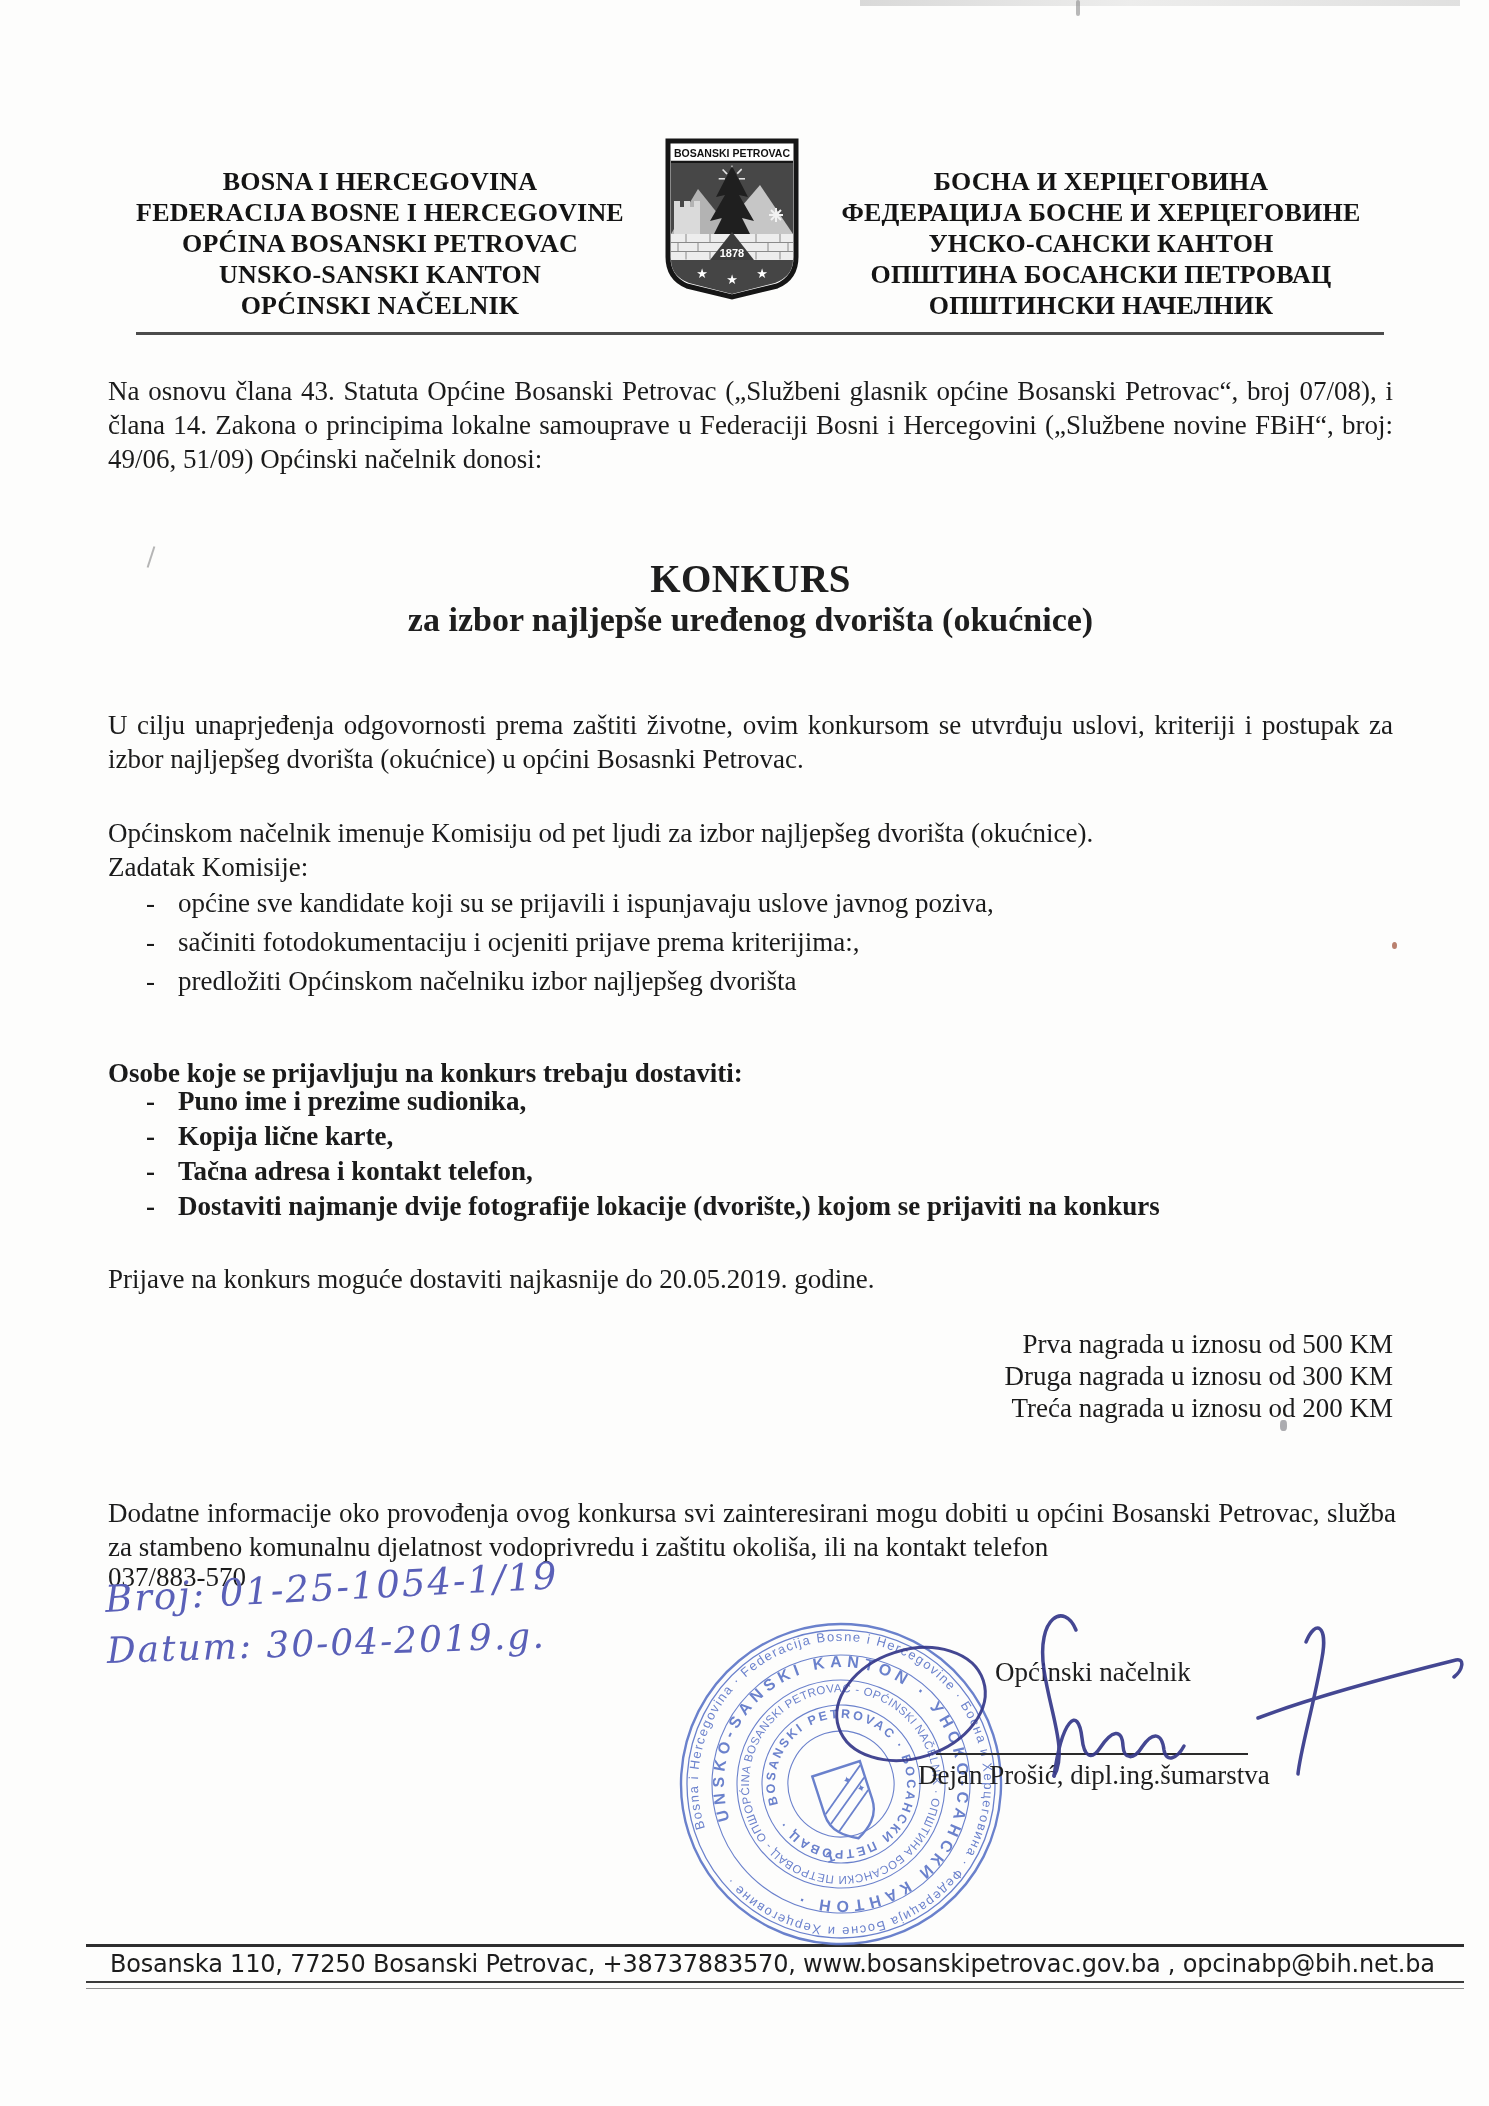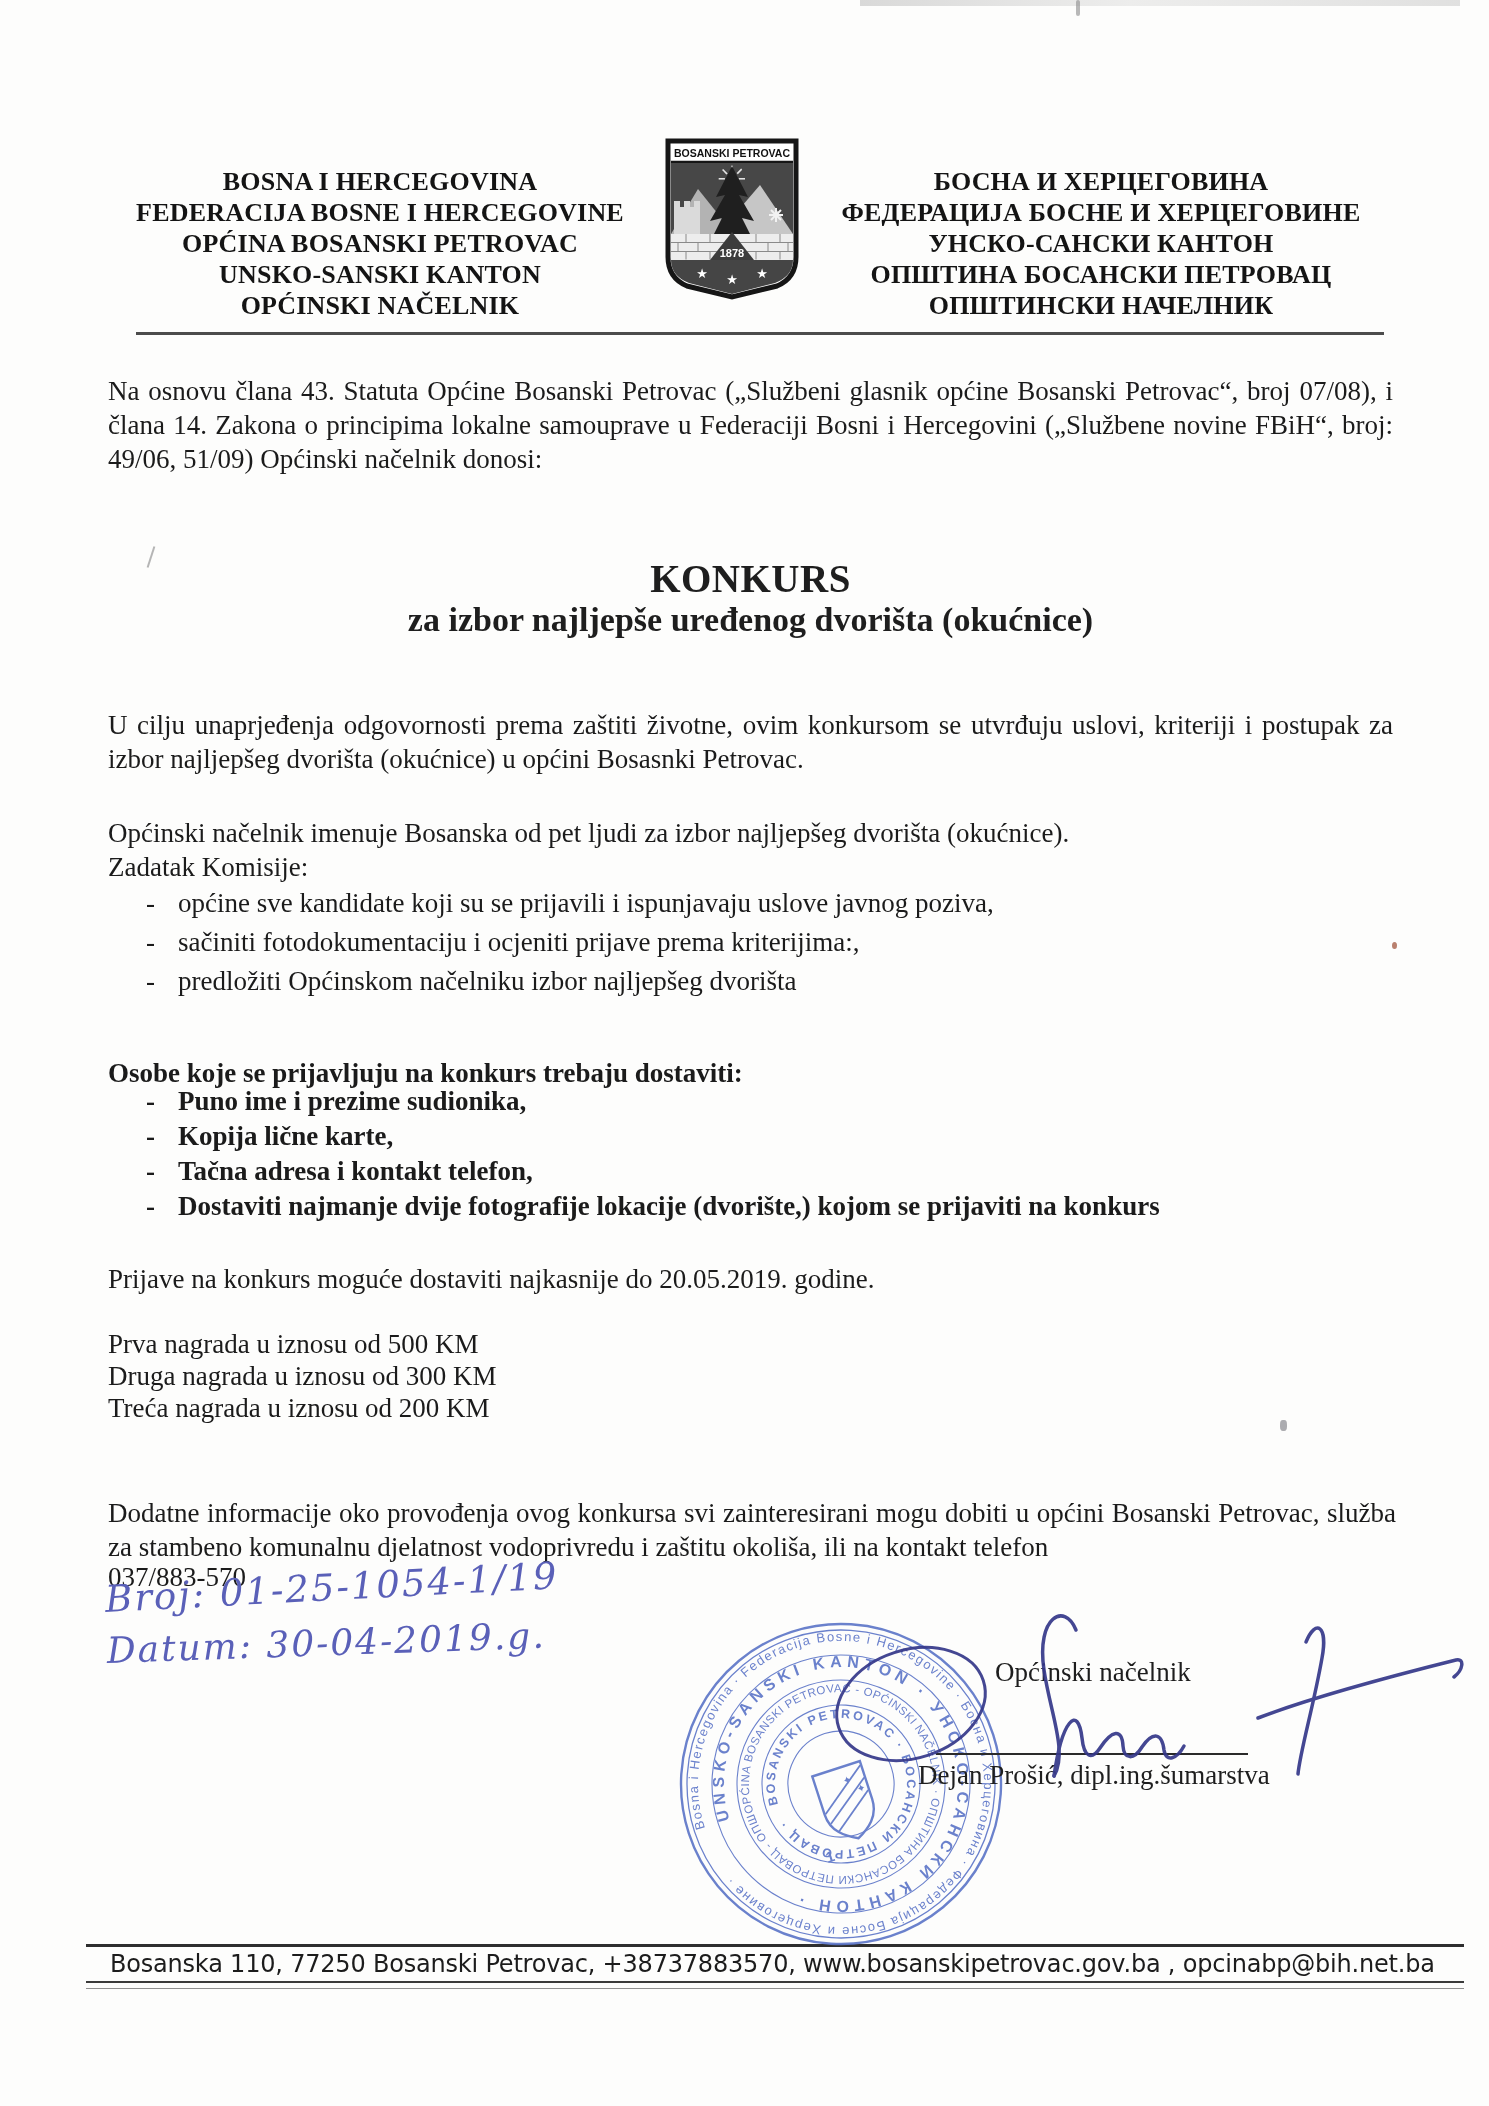--- a/index.html
+++ b/index.html
@@ -24,21 +24,21 @@
   .goal{top:708px;left:108px;width:1285px;}
   .commission{top:816px;left:108px;width:1285px;}
   .tasks{top:884px;left:108px;width:1285px;list-style:none;margin:0;padding:0;}
   .tasks li{position:relative;padding-left:70px;line-height:39px;}
   .tasks li::before{content:"-";position:absolute;left:38px;}
   .req-heading{top:1056px;left:108px;width:1285px;font-weight:bold;}
   .reqs{top:1084px;left:108px;width:1285px;list-style:none;margin:0;padding:0;font-weight:bold;}
   .reqs li{position:relative;padding-left:70px;line-height:35px;}
   .reqs li::before{content:"-";position:absolute;left:38px;}
   .deadline{top:1262px;left:108px;width:1285px;}
-  .prizes{top:1328px;left:108px;width:1285px;}
+  .prizes{top:1328px;left:108px;width:1285px;text-align:right;}
   .prizes div{line-height:32px;}
   .info{top:1496px;left:108px;width:1288px;}
   .phone{top:1560px;left:108px;width:600px;}
   
   .handwriting{
     font-family:"DejaVu Serif",serif;font-style:italic;
     color:#5a60b8;letter-spacing:2px;transform-origin:left top;
   }
   .hw-broj{top:1578px;left:104px;font-size:37px;transform:rotate(-3deg);}
   .hw-datum{top:1630px;left:106px;font-size:36px;transform:rotate(-2deg);}
@@ -139,21 +139,21 @@
   <div class="abs rule-main"></div>
 
   <div class="abs bodytext justify intro">Na osnovu člana 43. Statuta Općine Bosanski Petrovac („Službeni glasnik općine Bosanski Petrovac“, broj 07/08), i člana 14. Zakona o principima lokalne samouprave u Federaciji Bosni i Hercegovini („Službene novine FBiH“, broj: 49/06, 51/09) Općinski načelnik donosi:</div>
 
   <div class="abs doc-title">KONKURS</div>
   <div class="abs doc-subtitle">za izbor najljepše uređenog dvorišta (okućnice)</div>
 
   <div class="abs bodytext justify goal">U cilju unaprjeđenja odgovornosti prema zaštiti životne, ovim konkursom se utvrđuju uslovi, kriteriji i postupak za izbor najljepšeg dvorišta (okućnice) u općini Bosasnki Petrovac.</div>
 
   <div class="abs bodytext commission">
-    <div>Općinski načelnik imenuje Bosanska od pet ljudi za  izbor najljepšeg dvorišta (okućnice).</div>
+    <div>Općinskom načelnik imenuje Komisiju od pet ljudi za  izbor najljepšeg dvorišta (okućnice).</div>
     <div>Zadatak Komisije:</div>
   </div>
 
   <ul class="abs bodytext tasks">
     <li>općine sve kandidate koji su se prijavili i ispunjavaju uslove  javnog poziva,</li>
     <li>sačiniti fotodokumentaciju i ocjeniti prijave prema kriterijima:,</li>
     <li>predložiti Općinskom načelniku izbor najljepšeg dvorišta</li>
   </ul>
 
   <div class="abs bodytext req-heading">Osobe koje se prijavljuju na konkurs trebaju dostaviti:</div>

